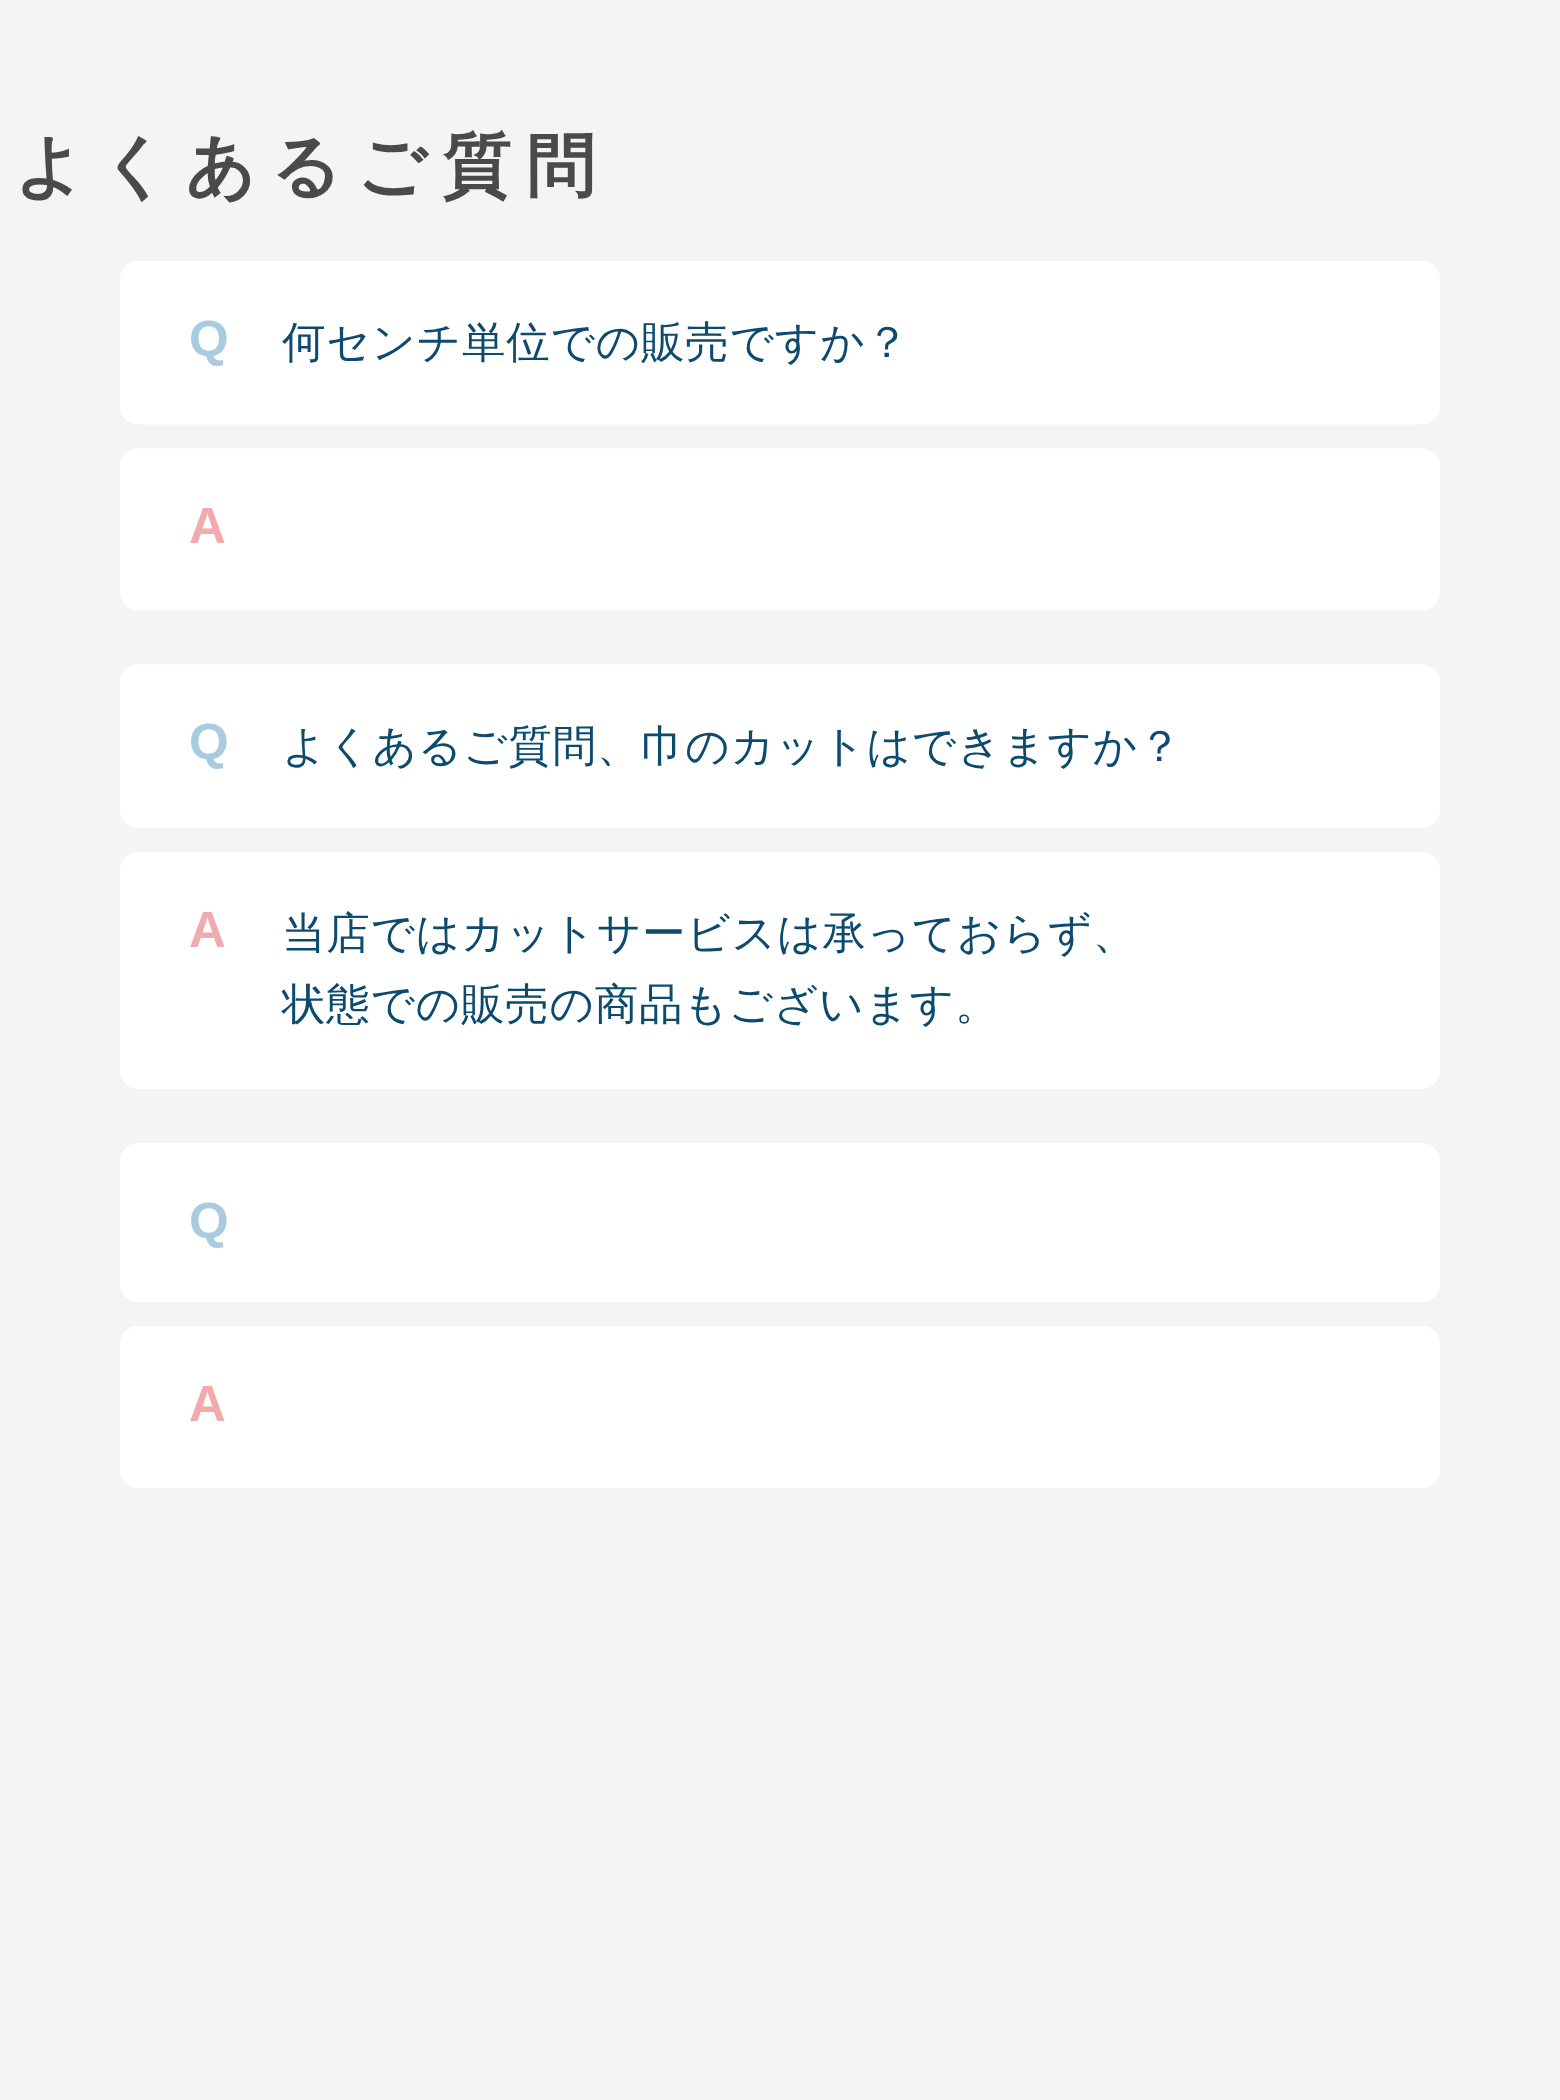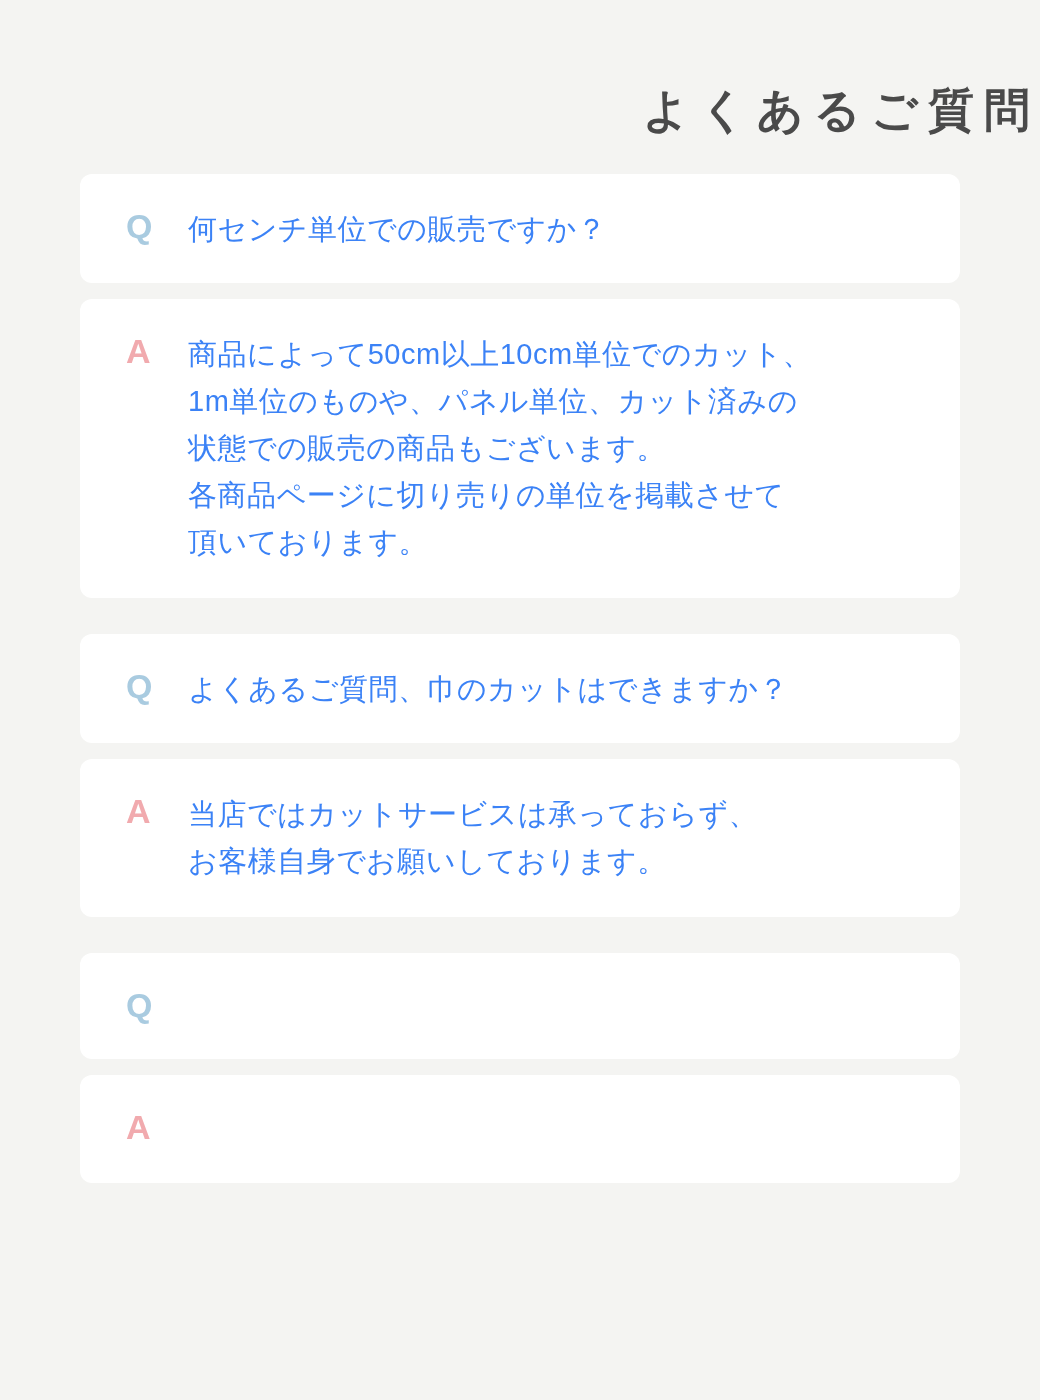--- a/index.html
+++ b/index.html
@@ -14,21 +14,21 @@
     -webkit-font-smoothing: antialiased;
     overflow: hidden;
   }
   .page {
     width: 1040px;
     height: 1400px;
     box-sizing: border-box;
     position: relative;
   }
   .faq-title {
-    text-align: right;
+    text-align: left;
     color: #4a4a4a;
     font-size: 46px;
     font-weight: bold;
     letter-spacing: 10px;
     padding-top: 52px;
     padding-left: 10px;
     line-height: 1.2;
   }
   .faq-list {
     margin: 0;
@@ -58,21 +58,21 @@
     width: 62px;
     font-size: 34px;
     font-weight: bold;
     line-height: 1.35;
     text-align: left;
   }
   .marker.q-mark { color: #a9cbe0; }
   .marker.a-mark { color: #f1aaae; }
   .body-text {
     flex: 1 1 auto;
-    color: #3b82f6;
+    color: #0c4a6e;
     font-size: 29px;
     line-height: 1.62;
     letter-spacing: 0.5px;
     white-space: pre-line;
     padding-top: 2px;
   }
 </style>
 </head>
 <body>
 
@@ -82,36 +82,31 @@
 
   <ul class="faq-list">
 
     <li class="card q">
       <span class="marker q-mark">Q</span>
       <span class="body-text">何センチ単位での販売ですか？</span>
     </li>
 
     <li class="card a">
       <span class="marker a-mark">A</span>
-      <span class="body-text">商品によって50cm以上10cm単位でのカット、
-1m単位のものや、パネル単位、カット済みの
-状態での販売の商品もございます。
-各商品ページに切り売りの単位を掲載させて
-頂いております。</span>
     </li>
 
     <li class="card q">
       <span class="marker q-mark">Q</span>
       <span class="body-text">よくあるご質問、巾のカットはできますか？</span>
     </li>
 
     <li class="card a">
       <span class="marker a-mark">A</span>
       <span class="body-text">当店ではカットサービスは承っておらず、
-お客様自身でお願いしております。</span>
+状態での販売の商品もございます。</span>
     </li>
 
     <li class="card q">
       <span class="marker q-mark">Q</span>
     </li>
 
     <li class="card a">
       <span class="marker a-mark">A</span>
     </li>
 

